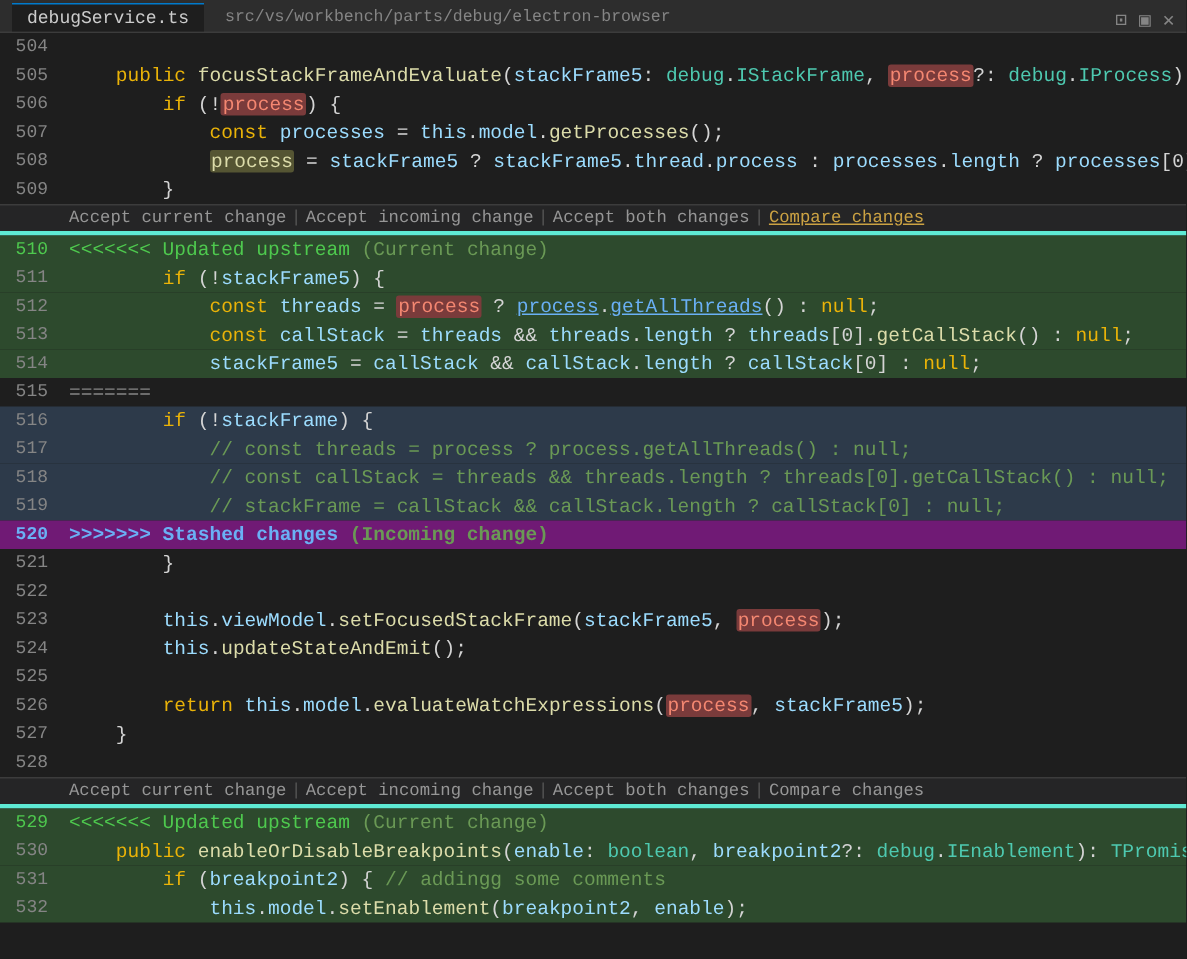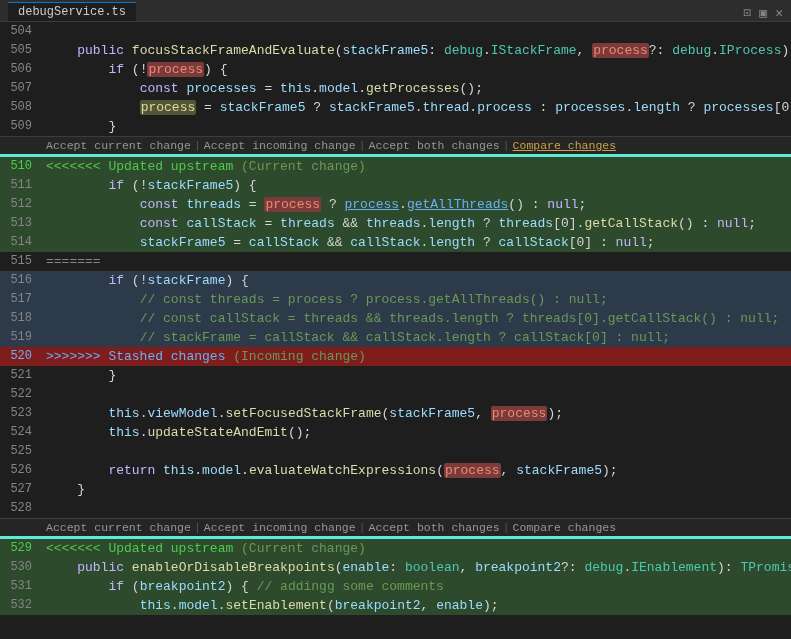--- a/index.html
+++ b/index.html
@@ -115,44 +115,46 @@
     .conflict-action-sep {
       margin: 0 3px;
       color: #555;
     }
 
     .conflict-header-current {
       background: #2d4a2d;
       color: #4ec94e;
     }
     .conflict-header-incoming {
-      background: #7f1d1d;
+      background: #701a75;
       color: #6ab0f5;
-    }
-
-    
-    .kw { color: #c4b5fd; }
+      font-weight: bold;
+    }
+
+    
+    .kw { color: #eab308; }
     .kw-this { color: #9cdcfe; }
     .fn { color: #dcdcaa; }
     .type { color: #4ec9b0; }
     .comment { color: #6a9955; }
     .param { color: #9cdcfe; }
     .highlight-process { background: #7a3b3b; color: #f48771; border-radius: 2px; padding: 0 1px; }
     .highlight-process2 { background: #555533; color: #dcdcaa; border-radius: 2px; padding: 0 1px; }
     .green-marker { color: #4ec94e; }
     .blue-marker { color: #6ab0f5; }
     .conflict-tag { color: #6a9955; font-style: normal; }
     .underline-blue { text-decoration: underline; color: #6ab0f5; }
   </style>
 </head>
 <body>
 
 <div class="title-bar">
   <div class="title-bar-left">
     <span class="tab">debugService.ts</span>
+    <span class="tab-path">src/vs/workbench/parts/debug/electron-browser</span>
   </div>
   <div class="title-icons">
     <span class="title-icon">⊡</span>
     <span class="title-icon">▣</span>
     <span class="title-icon">✕</span>
   </div>
 </div>
 
 <div class="editor">
 

